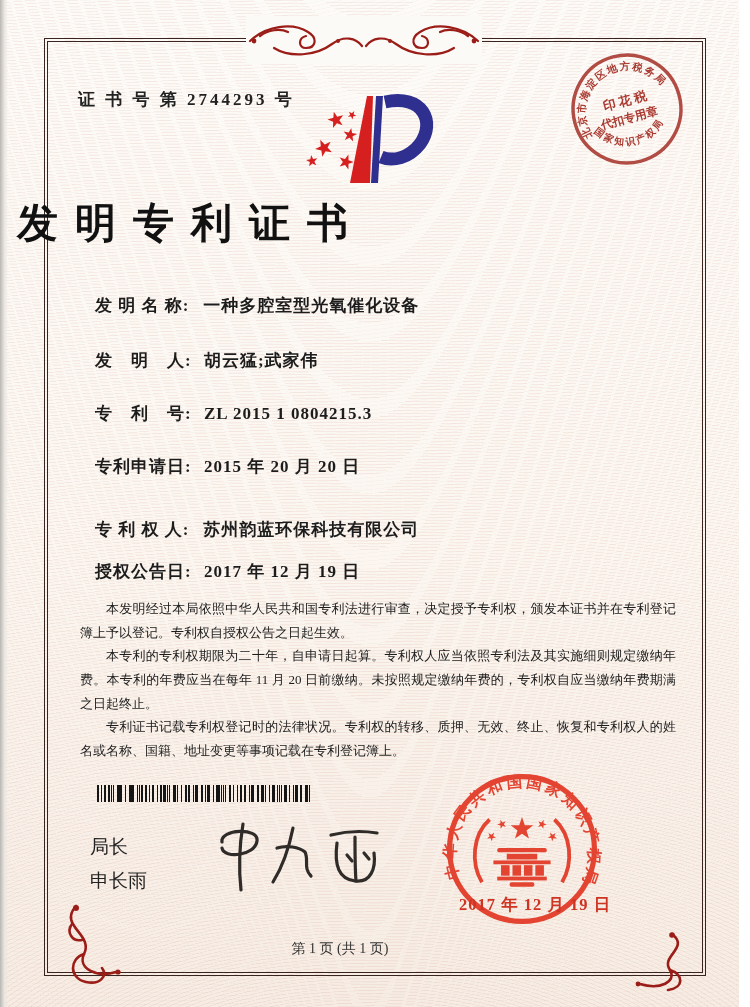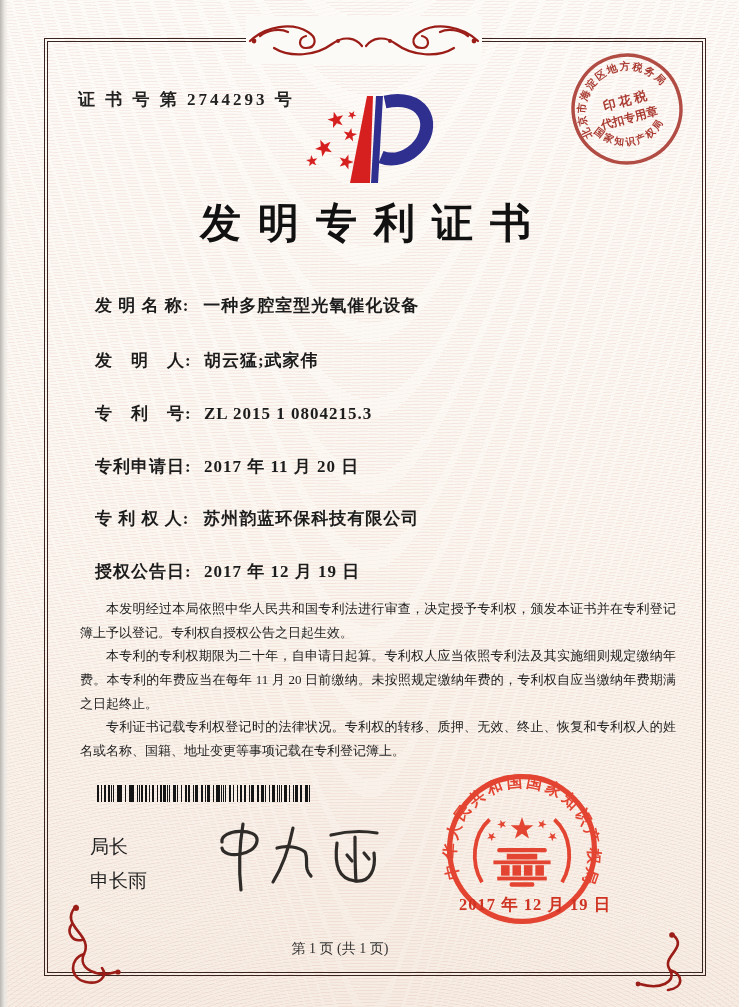--- a/index.html
+++ b/index.html
@@ -20,26 +20,26 @@
   .frame{position:absolute;left:44px;top:38px;width:662px;height:938px;
     border:4px double var(--border-dark);box-sizing:border-box;}
   .ornament{position:absolute;}
   .orn-top{left:246px;top:16px;width:236px;height:48px;background:#fcfaf6;}
   .orn-bl{left:42px;top:902px;width:86px;height:92px;}
   .orn-br{left:626px;top:930px;width:86px;height:66px;}
   .cert-no{position:absolute;left:78px;top:88px;font-size:17px;font-weight:600;
     letter-spacing:3px;color:#222;}
   .logo{position:absolute;left:293px;top:90px;width:172px;height:116px;}
   .stamp{position:absolute;left:566px;top:48px;width:122px;height:122px;transform:rotate(-15deg);}
-  .title{position:absolute;left:0;right:0;top:196px;text-align:center;font-size:41px;
-    font-weight:bold;color:#111;letter-spacing:17px;padding-left:9px;}
+  .title{position:absolute;left:0;right:0;top:196px;text-align:left;font-size:41px;
+    font-weight:bold;color:#111;letter-spacing:17px;padding-left:17px;}
   .field{position:absolute;left:95px;font-size:17px;font-weight:bold;color:var(--ink);white-space:nowrap;}
   .field .lbl{display:inline-block;min-width:96px;letter-spacing:1px;}
   .field .val{margin-left:8px;letter-spacing:1px;}
-  .f0{top:294px}.f1{top:349px}.f2{top:402px}.f3{top:455px}.f4{top:507px}.f5{top:560px}
+  .f0{top:294px}.f1{top:349px}.f2{top:402px}.f3{top:455px}.f4{top:518px}.f5{top:560px}
   .body-text{position:absolute;left:80px;width:596px;top:597px;font-size:13px;
     line-height:1.82;color:var(--ink);text-align:justify;}
   .body-text p{margin:0;text-indent:2em;font-weight:500;}
   .barcode{position:absolute;left:97px;top:785px;width:215px;height:17px;
     background:
       repeating-linear-gradient(90deg,#151515 0 1.5px,rgba(0,0,0,0) 1.5px 4px),
       repeating-linear-gradient(90deg,#151515 0 1px,rgba(0,0,0,0) 1px 7px),
       repeating-linear-gradient(90deg,#151515 0 2px,rgba(0,0,0,0) 2px 11px);}
   .signer{position:absolute;left:90px;top:831px;font-size:19px;color:#222;line-height:1.8;
     font-family:Liberation Mono, monospace;}
@@ -144,21 +144,21 @@
   <div class="field f1">
     <span class="lbl">发　明　人:</span>
     <span class="val">胡云猛;武家伟</span>
   </div>
   <div class="field f2">
     <span class="lbl">专　利　号:</span>
     <span class="val">ZL 2015 1 0804215.3</span>
   </div>
   <div class="field f3">
     <span class="lbl">专利申请日:</span>
-    <span class="val">2017 年 11 月 20 日</span>
+    <span class="val">2015 年 20 月 20 日</span>
   </div>
   <div class="field f4">
     <span class="lbl">专 利 权 人:</span>
     <span class="val">苏州韵蓝环保科技有限公司</span>
   </div>
   <div class="field f5">
     <span class="lbl">授权公告日:</span>
     <span class="val">2017 年 12 月 19 日</span>
   </div>
 

